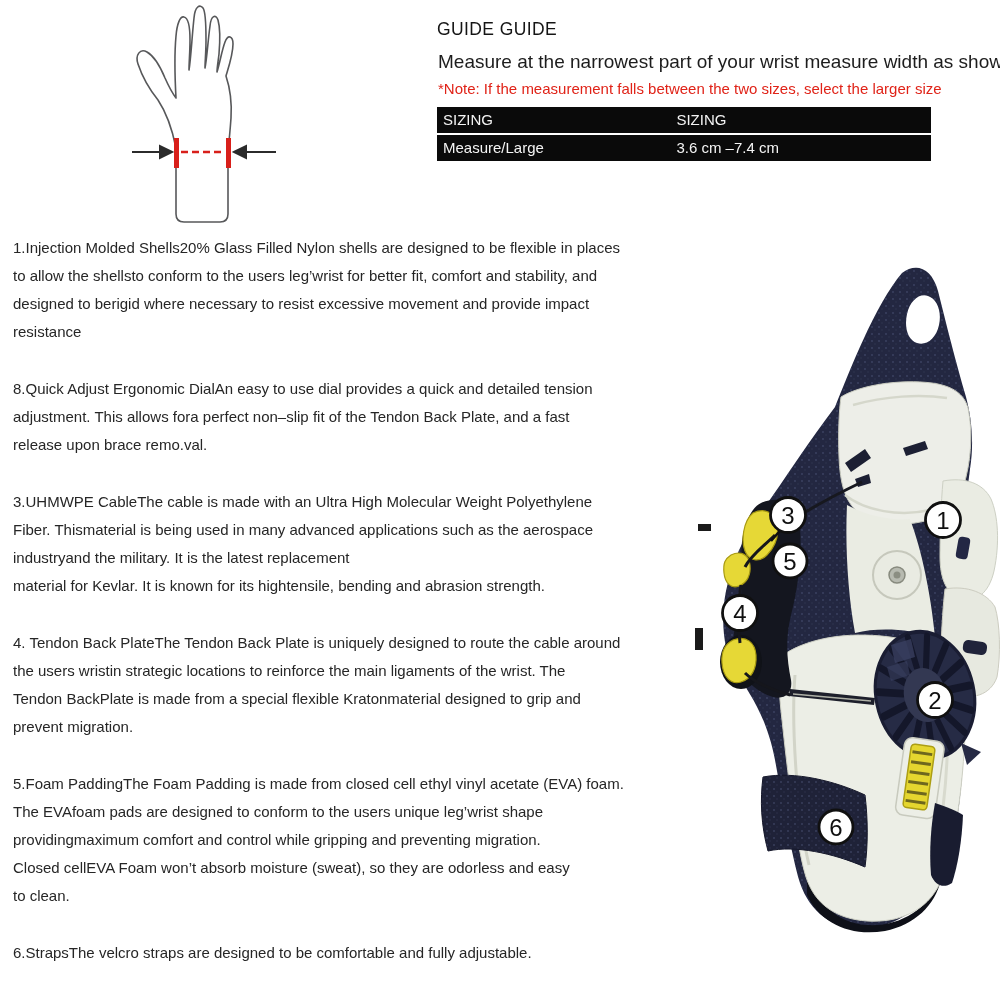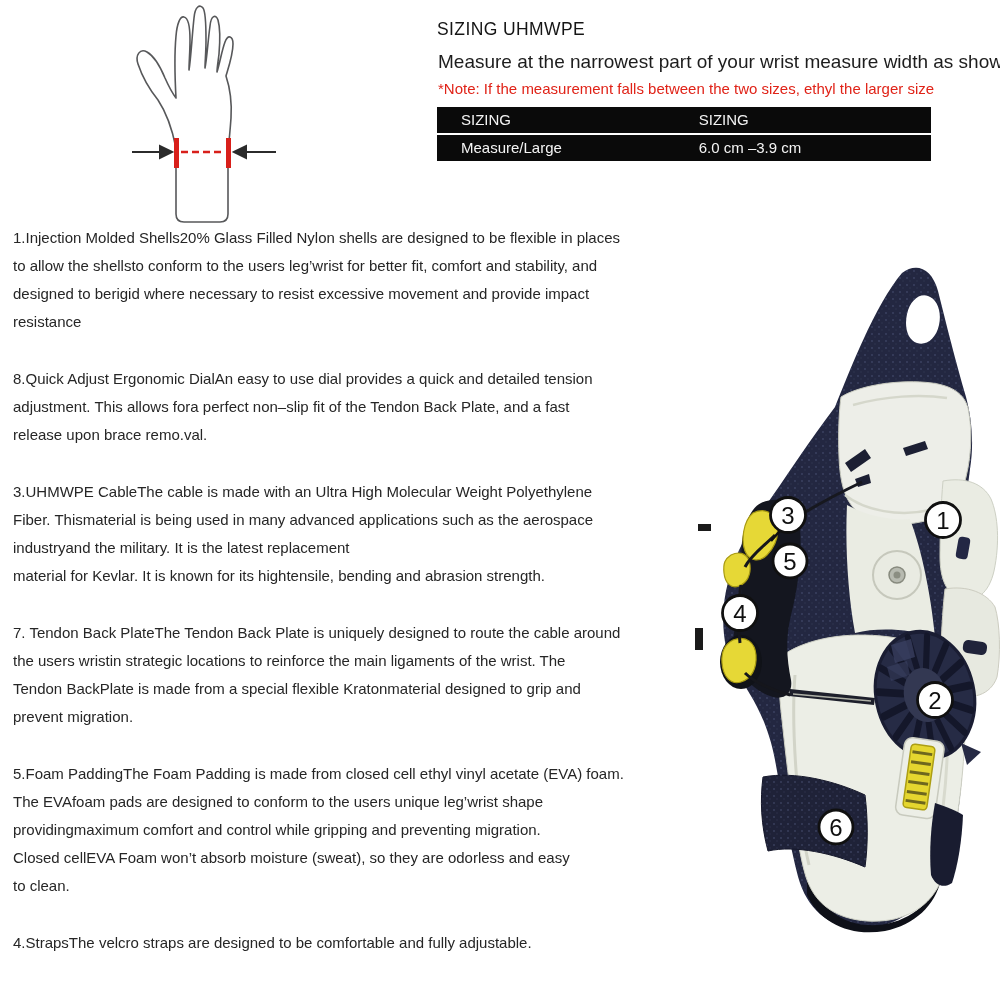--- a/index.html
+++ b/index.html
@@ -4,25 +4,25 @@
 <style>
   html,body{margin:0;padding:0;background:#ffffff;}
   .page{position:relative;width:1000px;height:1000px;background:#fff;overflow:hidden;
         font-family:"Liberation Sans","DejaVu Sans",sans-serif;color:#222;}
   
   .sg-title{position:absolute;left:437px;top:19px;font-size:17.5px;color:#151515;letter-spacing:.4px;font-weight:500;}
   .sg-instruction{position:absolute;left:438px;top:51px;font-size:19px;color:#1d1d1d;white-space:nowrap;}
   .sg-note{position:absolute;left:438px;top:80px;font-size:15px;color:#e02318;white-space:nowrap;}
   table.sg-table{position:absolute;left:437px;top:107px;width:494px;border-collapse:separate;border-spacing:0;}
   table.sg-table td{background:#0a0a0a;color:#f4f4f4;font-size:15px;line-height:20px;
-        padding:3px 4px 3px 24px;border-bottom:2px solid #ffffff;}
+        padding:3px 4px 3px 6px;border-bottom:2px solid #ffffff;}
   table.sg-table .c1{width:231px;}
   table.sg-table .c2{width:263px;}
   
-  .features{position:absolute;left:13px;top:224px;width:715px;}
+  .features{position:absolute;left:13px;top:234px;width:715px;}
   .features p{margin:0 0 29px 0;font-size:15px;line-height:28px;color:#262626;white-space:pre-line;}
   
   .hand-figure{position:absolute;left:120px;top:0;}
   .product-figure{position:absolute;left:695px;top:255px;}
   .callout-circle{fill:#ffffff;stroke:#101010;stroke-width:2.8px;}
   .callout-num{font-family:"Liberation Sans","DejaVu Sans",sans-serif;font-size:24px;fill:#101010;}
 </style>
 </head>
 <body>
 
@@ -44,59 +44,59 @@
       <rect x="106" y="138" width="5" height="30" fill="#d81f1a"></rect>
     </g>
     <g stroke="#2b2b2b" stroke-width="2" fill="#2b2b2b">
       <line x1="12" y1="152" x2="46" y2="152"></line>
       <polygon points="52,152 40,146 40,158"></polygon>
       <line x1="156" y1="152" x2="120" y2="152"></line>
       <polygon points="114,152 126,146 126,158"></polygon>
     </g>
   </svg>
 
-  <div class="sg-title">SIZING UHMWPE</div>
+  <div class="sg-title">GUIDE GUIDE</div>
   <div class="sg-instruction">Measure at the narrowest part of your wrist measure width as shown.</div>
-  <div class="sg-note">*Note: If the measurement falls between the two sizes, ethyl the larger size</div>
+  <div class="sg-note">*Note: If the measurement falls between the two sizes, select the larger size</div>
 
   <table class="sg-table">
     <tbody>
         <tr>
       <td class="c1">SIZING</td>
       <td class="c2">SIZING</td>
     </tr>
     <tr>
       <td class="c1">Measure/Large</td>
-      <td class="c2">6.0 cm –3.9 cm</td>
+      <td class="c2">3.6 cm –7.4 cm</td>
     </tr>
   </tbody>
     </table>
 
   <div class="features">
     <p>1.Injection Molded Shells20% Glass Filled Nylon shells are designed to be flexible in places
 to allow the shellsto conform to the users leg’wrist for better fit, comfort and stability, and
 designed to berigid where necessary to resist excessive movement and provide impact
 resistance</p>
     <p>8.Quick Adjust Ergonomic DialAn easy to use dial provides a quick and detailed tension
 adjustment. This allows fora perfect non–slip fit of the Tendon Back Plate, and a fast
 release upon brace remo.val.</p>
     <p>3.UHMWPE CableThe cable is made with an Ultra High Molecular Weight Polyethylene
 Fiber. Thismaterial is being used in many advanced applications such as the aerospace
 industryand the military. It is the latest replacement
 material for Kevlar. It is known for its hightensile, bending and abrasion strength.</p>
-    <p>7. Tendon Back PlateThe Tendon Back Plate is uniquely designed to route the cable around
+    <p>4. Tendon Back PlateThe Tendon Back Plate is uniquely designed to route the cable around
 the users wristin strategic locations to reinforce the main ligaments of the wrist. The
 Tendon BackPlate is made from a special flexible Kratonmaterial designed to grip and
 prevent migration.</p>
     <p>5.Foam PaddingThe Foam Padding is made from closed cell ethyl vinyl acetate (EVA) foam.
 The EVAfoam pads are designed to conform to the users unique leg’wrist shape
 providingmaximum comfort and control while gripping and preventing migration.
 Closed cellEVA Foam won’t absorb moisture (sweat), so they are odorless and easy
 to clean.</p>
-    <p>4.StrapsThe velcro straps are designed to be comfortable and fully adjustable.</p>
+    <p>6.StrapsThe velcro straps are designed to be comfortable and fully adjustable.</p>
   </div>
 
   <svg class="product-figure" width="305" height="690" viewBox="0 0 305 690">
     <defs>
       <pattern id="spk" width="7" height="7" patternUnits="userSpaceOnUse">
         <circle cx="2" cy="2" r="0.9" fill="#565d86" opacity="0.5"></circle>
         <circle cx="5" cy="5" r="0.7" fill="#3e4468" opacity="0.45"></circle>
       </pattern>
     </defs>
 

